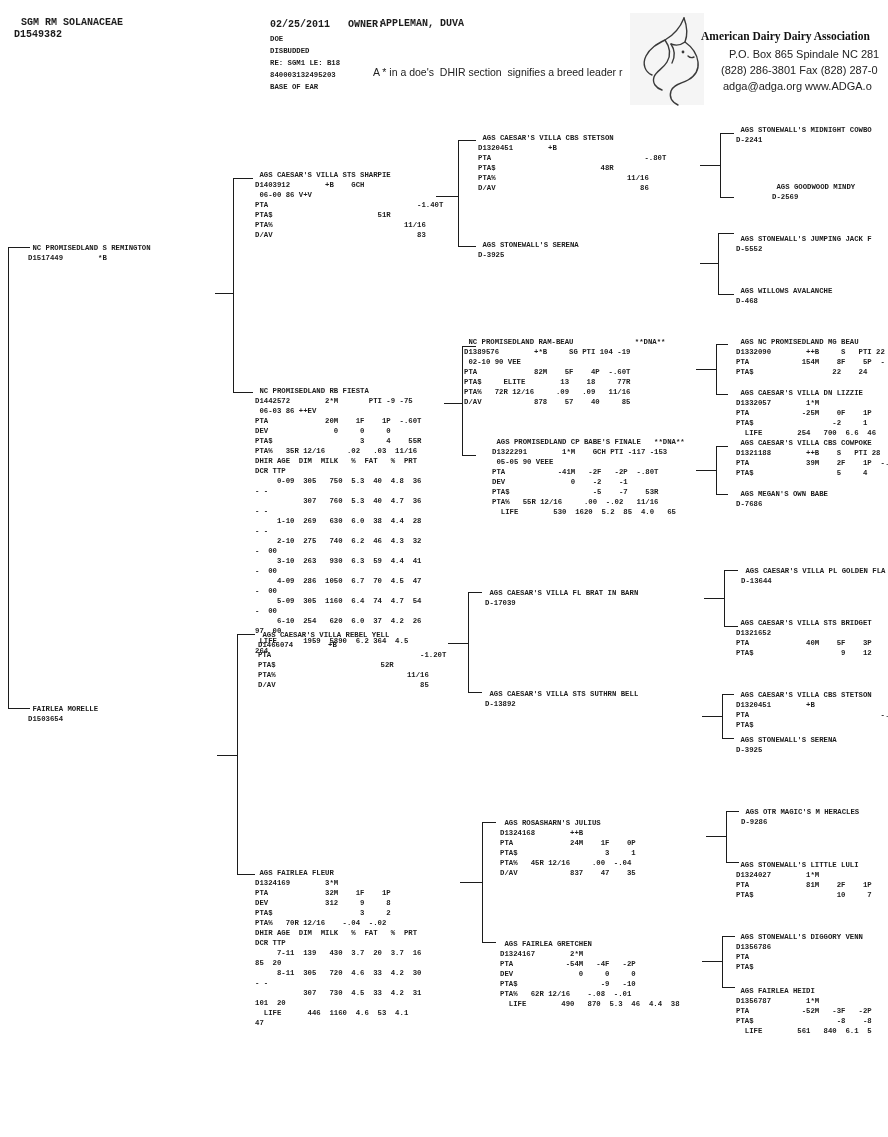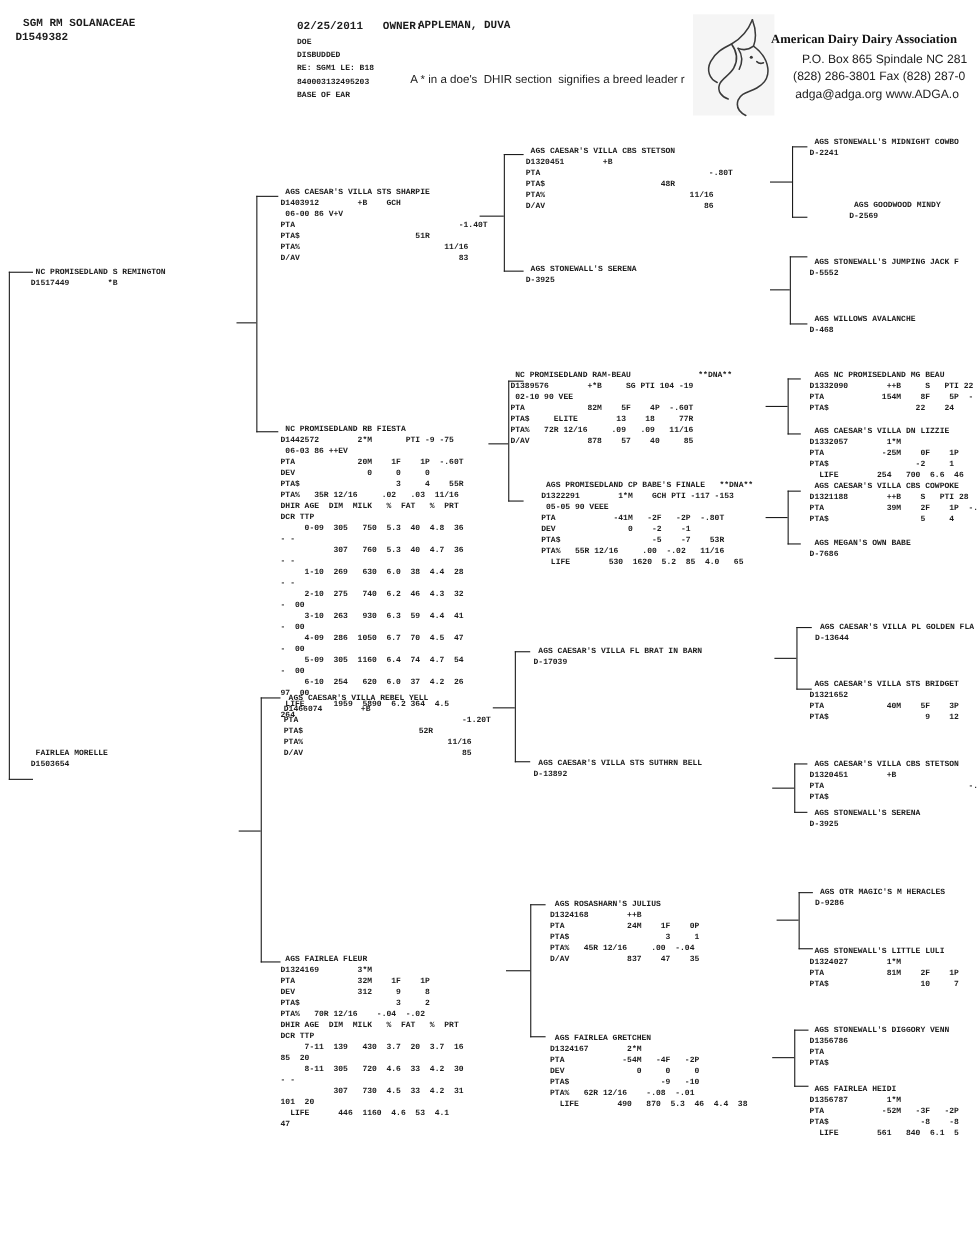--- a/index.html
+++ b/index.html
@@ -173,21 +173,21 @@
 PTA%                              11/16
 D/AV                                 85</pre>
     <pre class="node" style="left: 485px; top: 689px;"> AGS CAESAR'S VILLA STS SUTHRN BELL
 D-13892</pre>
     <pre class="node" style="left: 736px; top: 690px;"> AGS CAESAR'S VILLA CBS STETSON
 D1320451        +B
 PTA                              -.
 PTA$</pre>
     <pre class="node" style="left: 736px; top: 735px;"> AGS STONEWALL'S SERENA
 D-3925</pre>
-    <pre class="node" style="left: 28px; top: 680px;"> FAIRLEA MORELLE
+    <pre class="node" style="left: 28px; top: 704px;"> FAIRLEA MORELLE
 D1503654</pre>
     <pre class="node" style="left: 741px; top: 807px;"> AGS OTR MAGIC'S M HERACLES
 D-9286</pre>
     <pre class="node" style="left: 500px; top: 818px;"> AGS ROSASHARN'S JULIUS
 D1324168        ++B
 PTA             24M    1F    0P
 PTA$                    3     1
 PTA%   45R 12/16     .00  -.04
 D/AV            837    47    35</pre>
     <pre class="node" style="left: 736px; top: 860px;"> AGS STONEWALL'S LITTLE LULI

